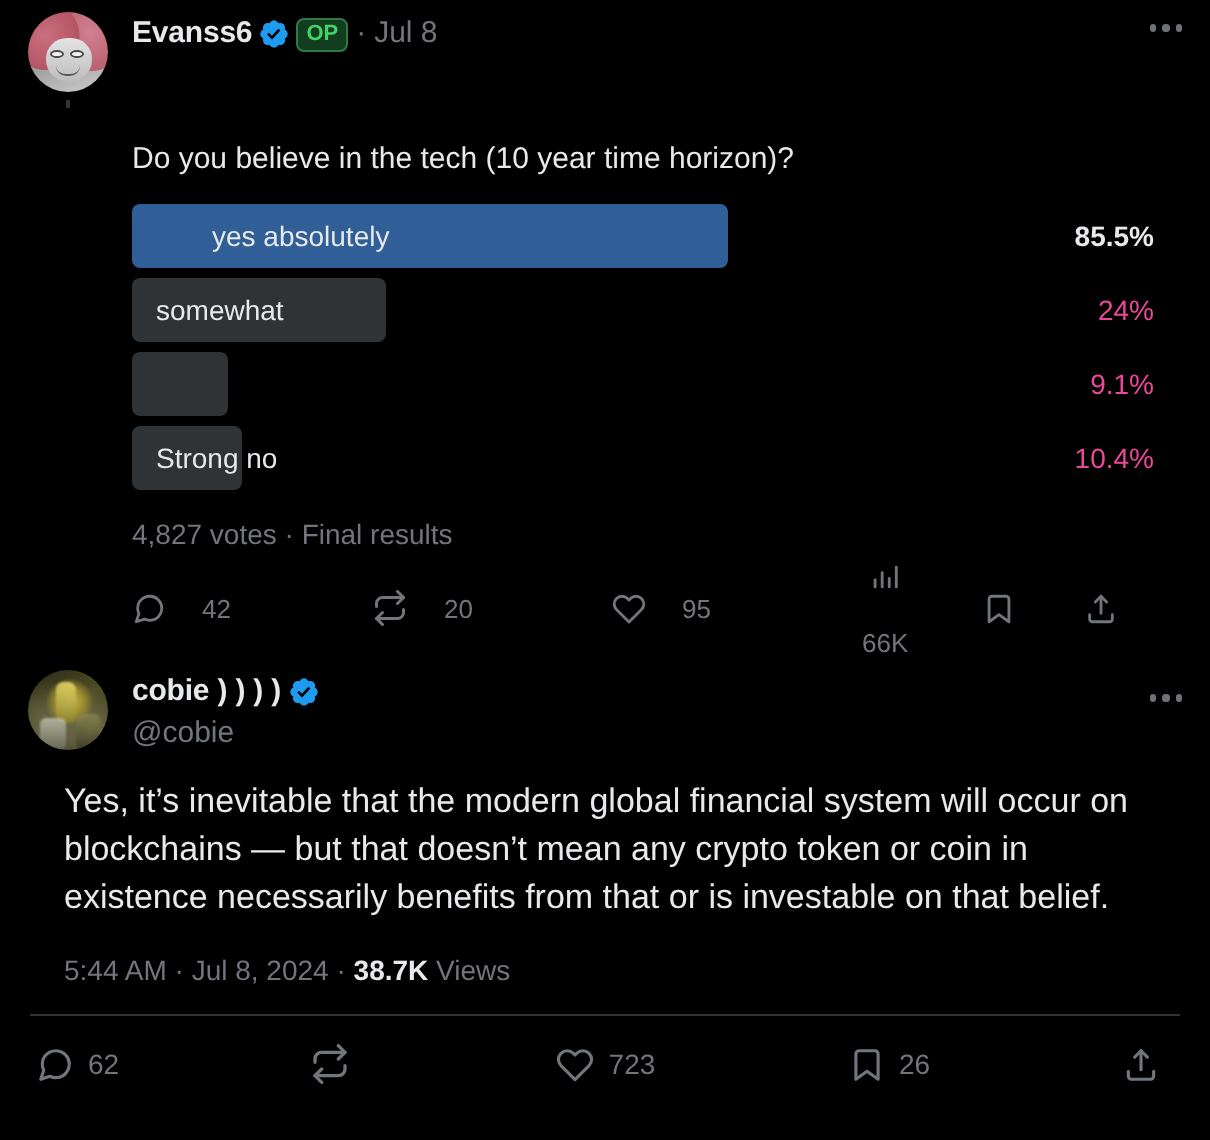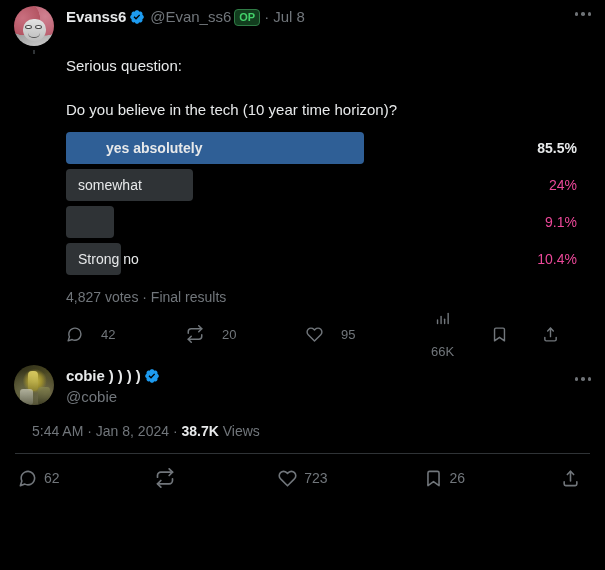--- a/index.html
+++ b/index.html
@@ -239,21 +239,21 @@
   .poll-label {
     position: relative;
     z-index: 2;
     font-size: 14px;
     line-height: 32px;
     padding-left: 12px;
     color: #e7e9ea;
     white-space: nowrap;
   }
   .poll-label.winner {
-    font-weight: 700;
+    font-weight: 400;
     padding-left: 40px;
   }
   .poll-pct {
     position: absolute;
     right: 0;
     z-index: 2;
     font-size: 14px;
     color: #ec4899;
     white-space: nowrap;
   }
@@ -345,36 +345,34 @@
       </div>
 
       <div class="head-text">
         <div class="name-row">
           <span class="display-name">Evanss6</span>
           <span class="verified">
             <svg viewBox="0 0 22 22" width="16" height="16" aria-hidden="true">
               <path fill="#1d9bf0" d="M20.396 11c-.018-.646-.215-1.275-.57-1.816-.354-.54-.852-.972-1.438-1.246.223-.607.27-1.264.14-1.897-.131-.634-.437-1.218-.882-1.687-.47-.445-1.053-.75-1.687-.882-.633-.13-1.29-.083-1.897.14-.273-.587-.704-1.086-1.245-1.44S11.647 1.62 11 1.604c-.646.017-1.273.213-1.813.568s-.969.854-1.24 1.44c-.608-.223-1.267-.272-1.902-.14-.635.13-1.22.436-1.69.882-.445.47-.749 1.055-.878 1.688-.13.633-.08 1.29.144 1.896-.587.274-1.087.705-1.443 1.245-.356.54-.555 1.17-.574 1.817.02.647.218 1.276.574 1.817.356.54.856.972 1.443 1.245-.224.606-.274 1.263-.144 1.896.13.634.433 1.218.877 1.688.47.443 1.054.747 1.687.878.633.132 1.29.084 1.897-.136.274.586.705 1.084 1.246 1.439.54.354 1.17.551 1.816.569.647-.016 1.276-.213 1.817-.567s.972-.854 1.245-1.44c.604.239 1.266.296 1.903.164.636-.132 1.22-.447 1.68-.907.46-.46.776-1.044.908-1.681s.075-1.299-.165-1.903c.586-.274 1.084-.705 1.439-1.246.354-.54.551-1.17.569-1.816zM9.662 14.85l-3.429-3.428 1.293-1.302 2.072 2.072 4.4-4.794 1.347 1.246z"></path>
             </svg>
           </span>
-          <span class="handle">@Evan_ss6</span>
           <span class="op-badge">OP</span>
           <span class="dot-sep">·</span>
           <span class="time">Jul 8</span>
         </div>
       </div>
 
       <div class="more-btn" style="top:12px;">
         <i></i>
         <i></i>
         <i></i>
       </div>
     </div>
 
     <div class="t1-body">
-      <div class="t1-line">Serious question:</div>
 
       <div class="poll-question">Do you believe in the tech (10 year time horizon)?</div>
 
       <div class="poll">
 
         <div class="poll-row">
           <div class="poll-bar winner" style="width:298px;"></div>
           <span class="poll-label winner">yes absolutely</span>
           <span class="poll-pct winner">85.5%</span>
         </div>
@@ -491,25 +489,26 @@
         <div class="handle-line">@cobie</div>
       </div>
 
       <div class="more-btn" style="top:12px;">
         <i></i>
         <i></i>
         <i></i>
       </div>
     </div>
 
+    <div class="t2-text">Yes, it’s inevitable that the modern global financial system will occur on blockchains — but that doesn’t mean any crypto token or coin in existence necessarily benefits from that or is investable on that belief.</div>
 
     <div class="meta-row">
       <span>5:44 AM</span>
       <span>·</span>
-      <span>Jan 8, 2024</span>
+      <span>Jul 8, 2024</span>
       <span>·</span>
       <b>38.7K</b>
       <span>Views</span>
     </div>
   </div>
 
   <div class="divider" style="margin-top:14px;"></div>
 
   <div class="actions bottom">
 

